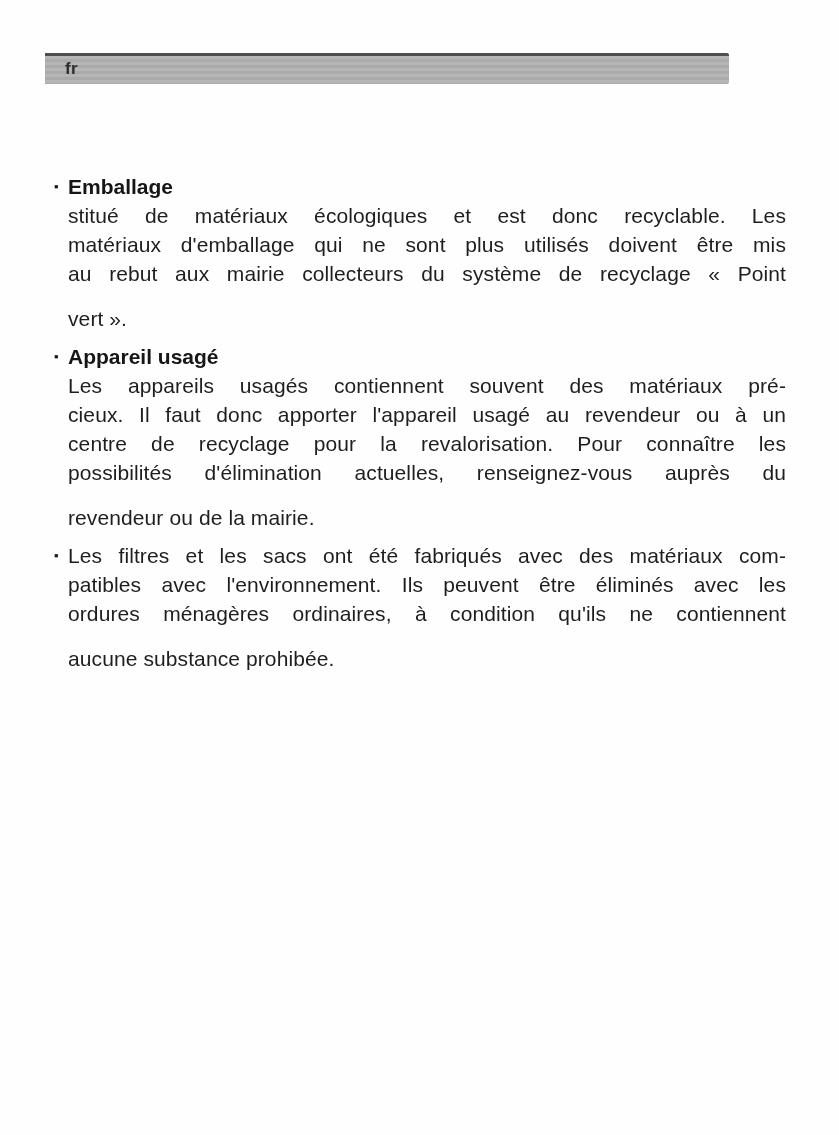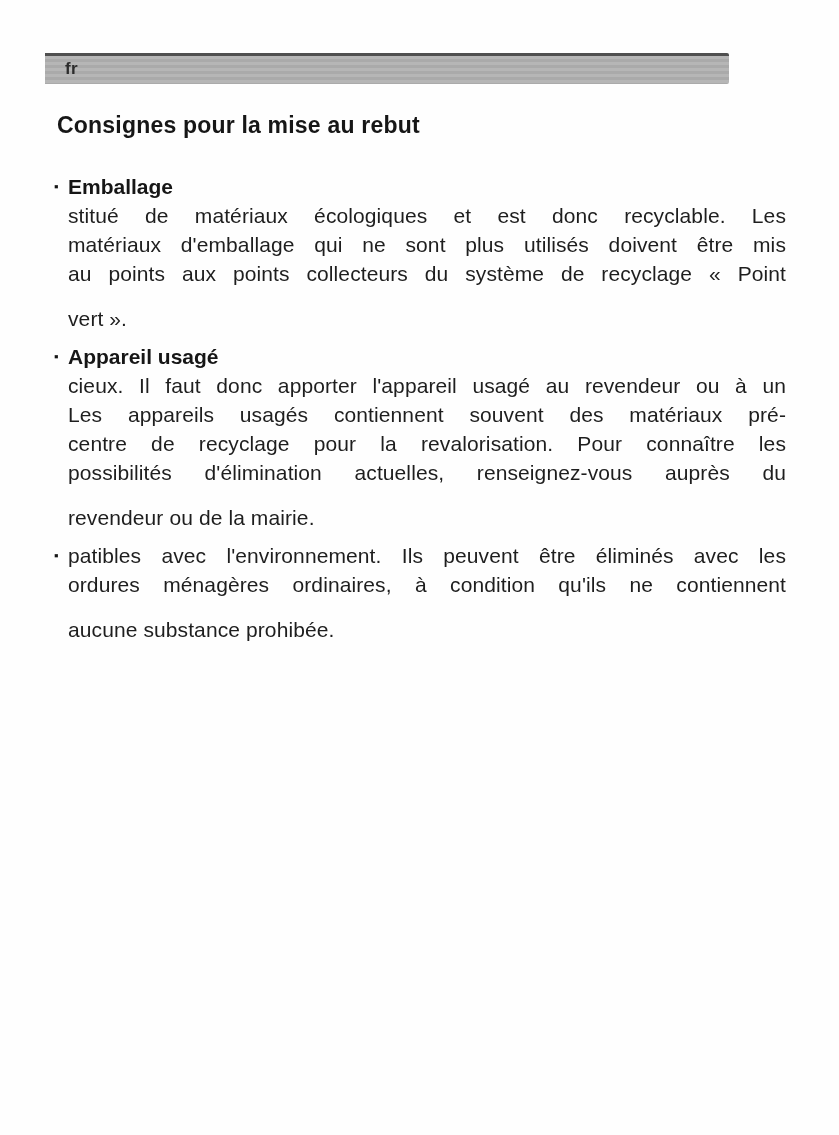--- a/index.html
+++ b/index.html
@@ -85,50 +85,50 @@
 </style>
 </head>
 <body>
 
 <div class="page">
 
   <div class="lang-bar">
     <span class="lang-label">fr</span>
   </div>
 
-  <h1 class="title">Consignes pour la mise au rebut</h1>
 
   <div class="content">
 
     <div class="section">
       <div class="section-heading">
         <span class="bullet">▪</span>
         <span>Emballage</span>
       </div>
       <div class="body-line">stitué de matériaux écologiques et est donc recyclable. Les</div>
       <div class="body-line">matériaux d'emballage qui ne sont plus utilisés doivent être mis</div>
-      <div class="body-line">au points aux points collecteurs du système de recyclage « Point</div>
+      <div class="body-line">au rebut aux mairie collecteurs du système de recyclage « Point</div>
       <div class="body-line last">vert ».</div>
     </div>
 
     <div class="section">
       <div class="section-heading">
         <span class="bullet">▪</span>
         <span>Appareil usagé</span>
       </div>
+      <div class="body-line">Les appareils usagés contiennent souvent des matériaux pré-</div>
       <div class="body-line">cieux. Il faut donc apporter l'appareil usagé au revendeur ou à un</div>
-      <div class="body-line">Les appareils usagés contiennent souvent des matériaux pré-</div>
       <div class="body-line">centre de recyclage pour la revalorisation. Pour connaître les</div>
       <div class="body-line">possibilités d'élimination actuelles, renseignez-vous auprès du</div>
       <div class="body-line last">revendeur ou de la mairie.</div>
     </div>
 
     <div class="section">
       <div class="section-heading">
         <span class="bullet">▪</span>
       </div>
+      <div class="body-line">Les filtres et les sacs ont été fabriqués avec des matériaux com-</div>
       <div class="body-line">patibles avec l'environnement. Ils peuvent être éliminés avec les</div>
       <div class="body-line">ordures ménagères ordinaires, à condition qu'ils ne contiennent</div>
       <div class="body-line last">aucune substance prohibée.</div>
     </div>
 
   </div>
 </div>
 
 </body></html>

